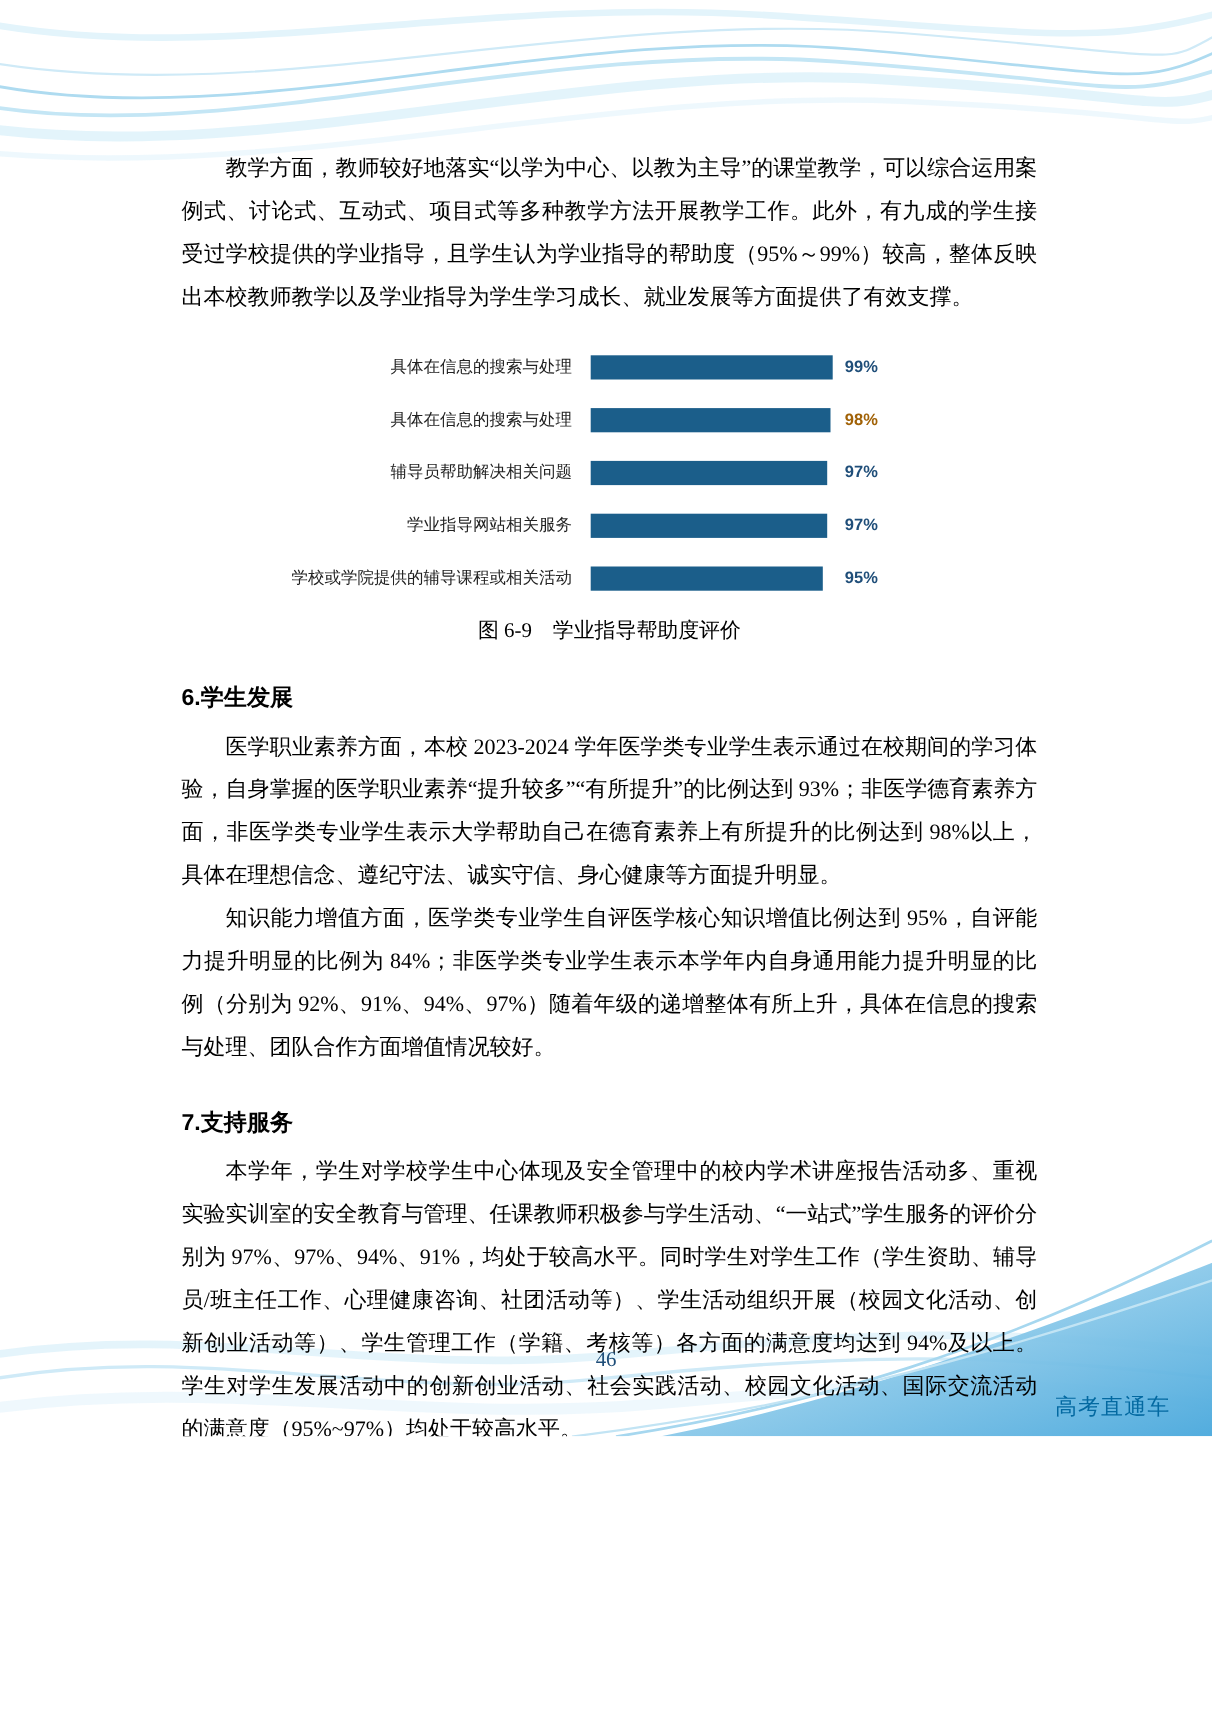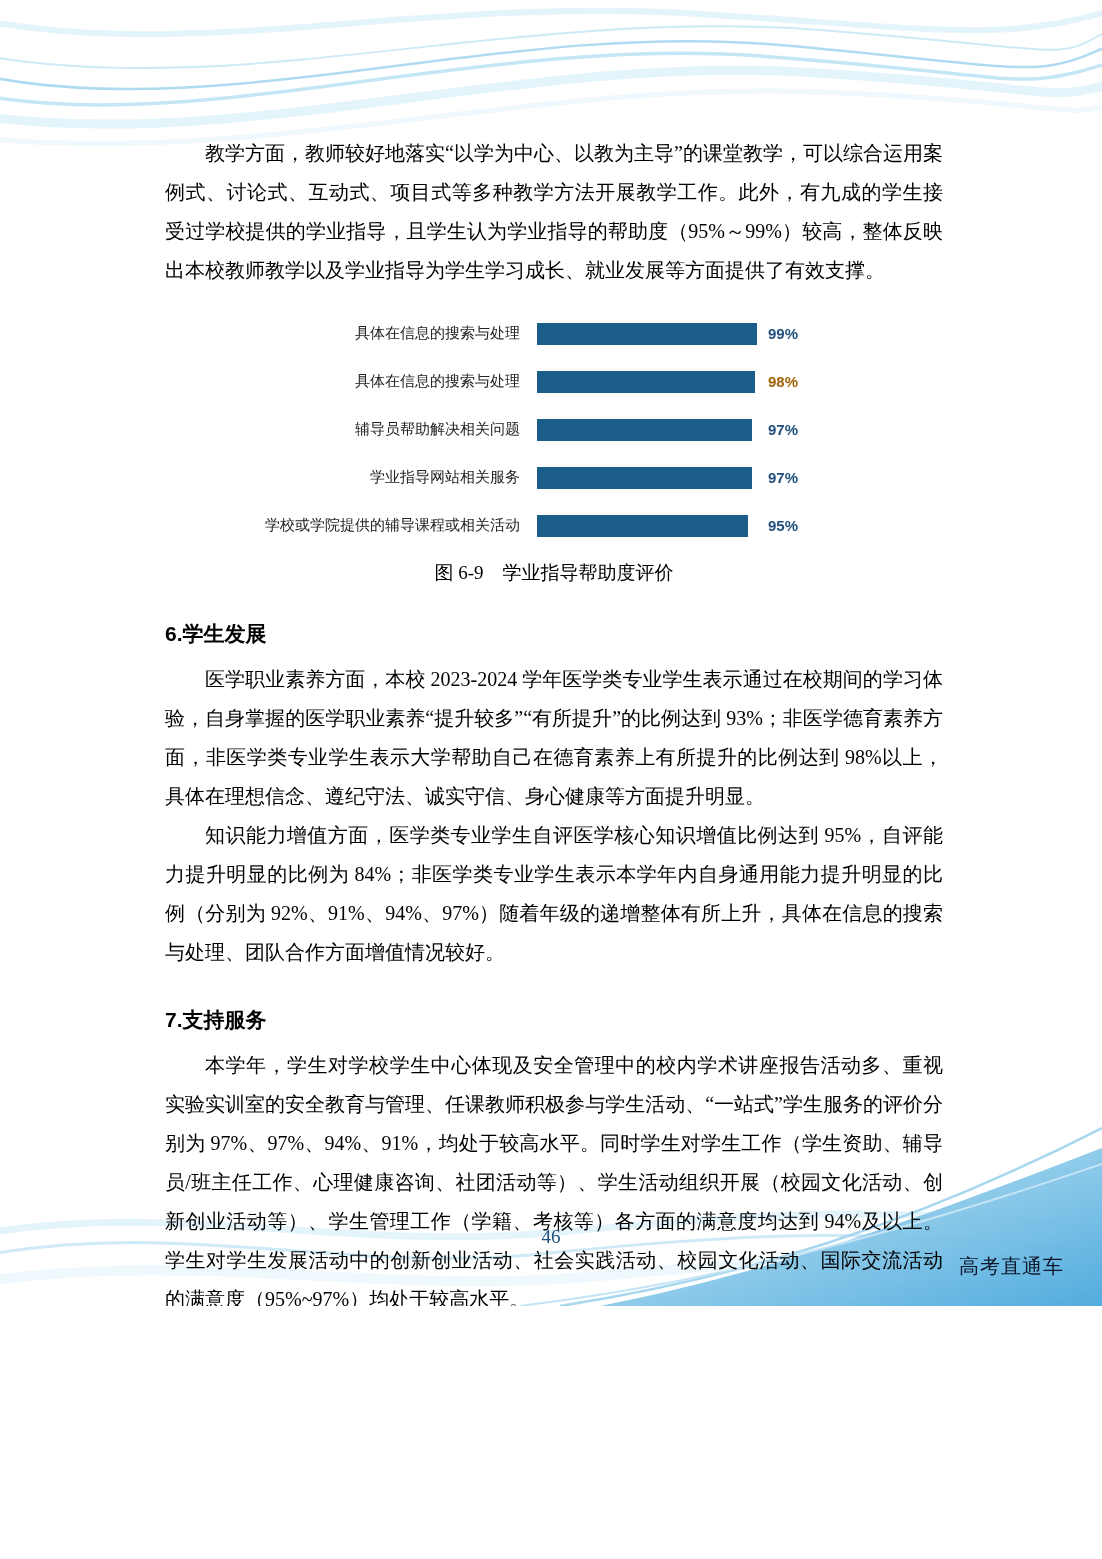--- a/index.html
+++ b/index.html
@@ -74,23 +74,23 @@
   .page-number{
     position:absolute;
     left:0;bottom:58px;
     width:100%;
     text-align:center;
     font-size:19px;
     color:#1f4e79;
   }
   .watermark{
     position:absolute;
-    right:38px;bottom:26px;
+    right:38px;bottom:14px;
     font-size:20px;
-    color:#0f172a;
+    color:#0369a1;
     font-family:"Liberation Sans","DejaVu Sans",sans-serif;
     letter-spacing:1px;
   }
 </style>
 </head>
 <body>
 
 <div class="page">
 
   <svg class="deco deco-top" viewBox="0 0 1102 150" aria-hidden="true">

